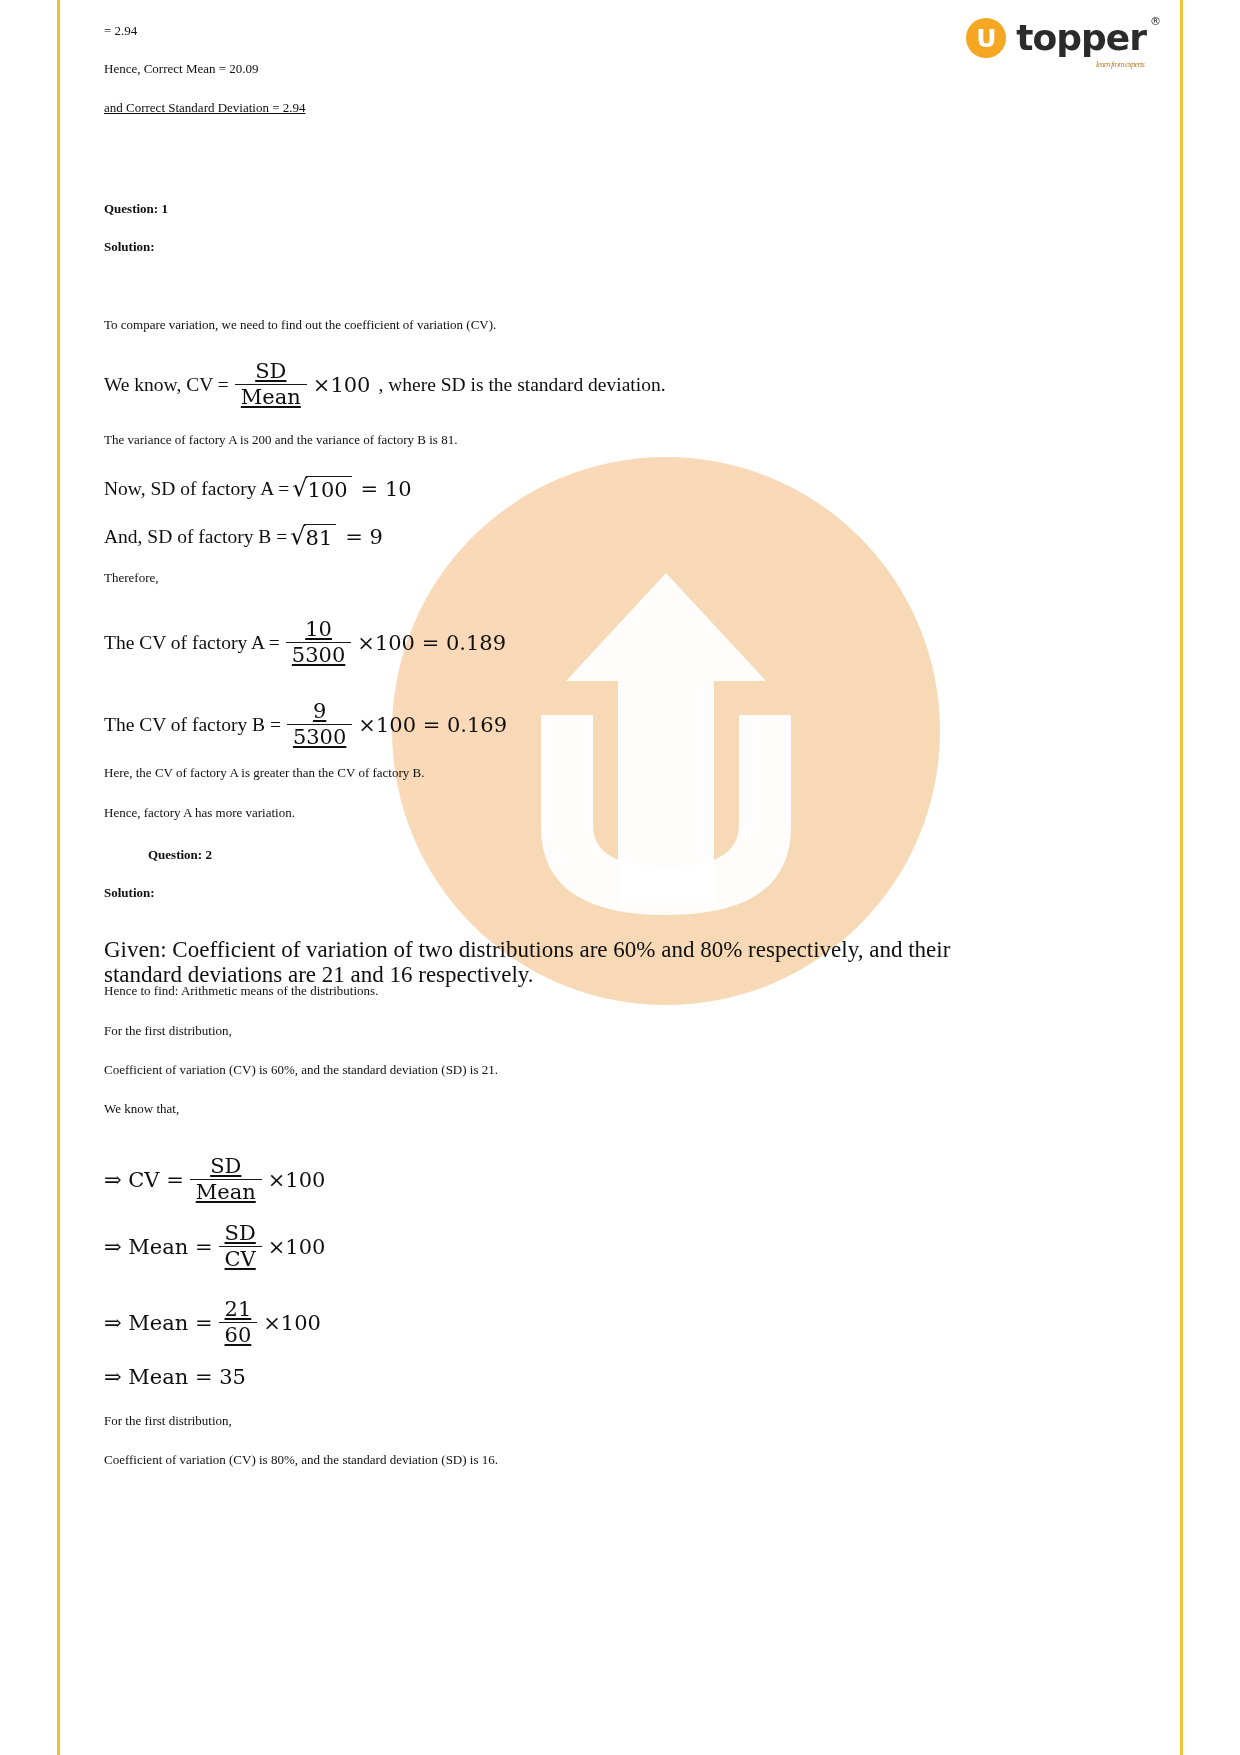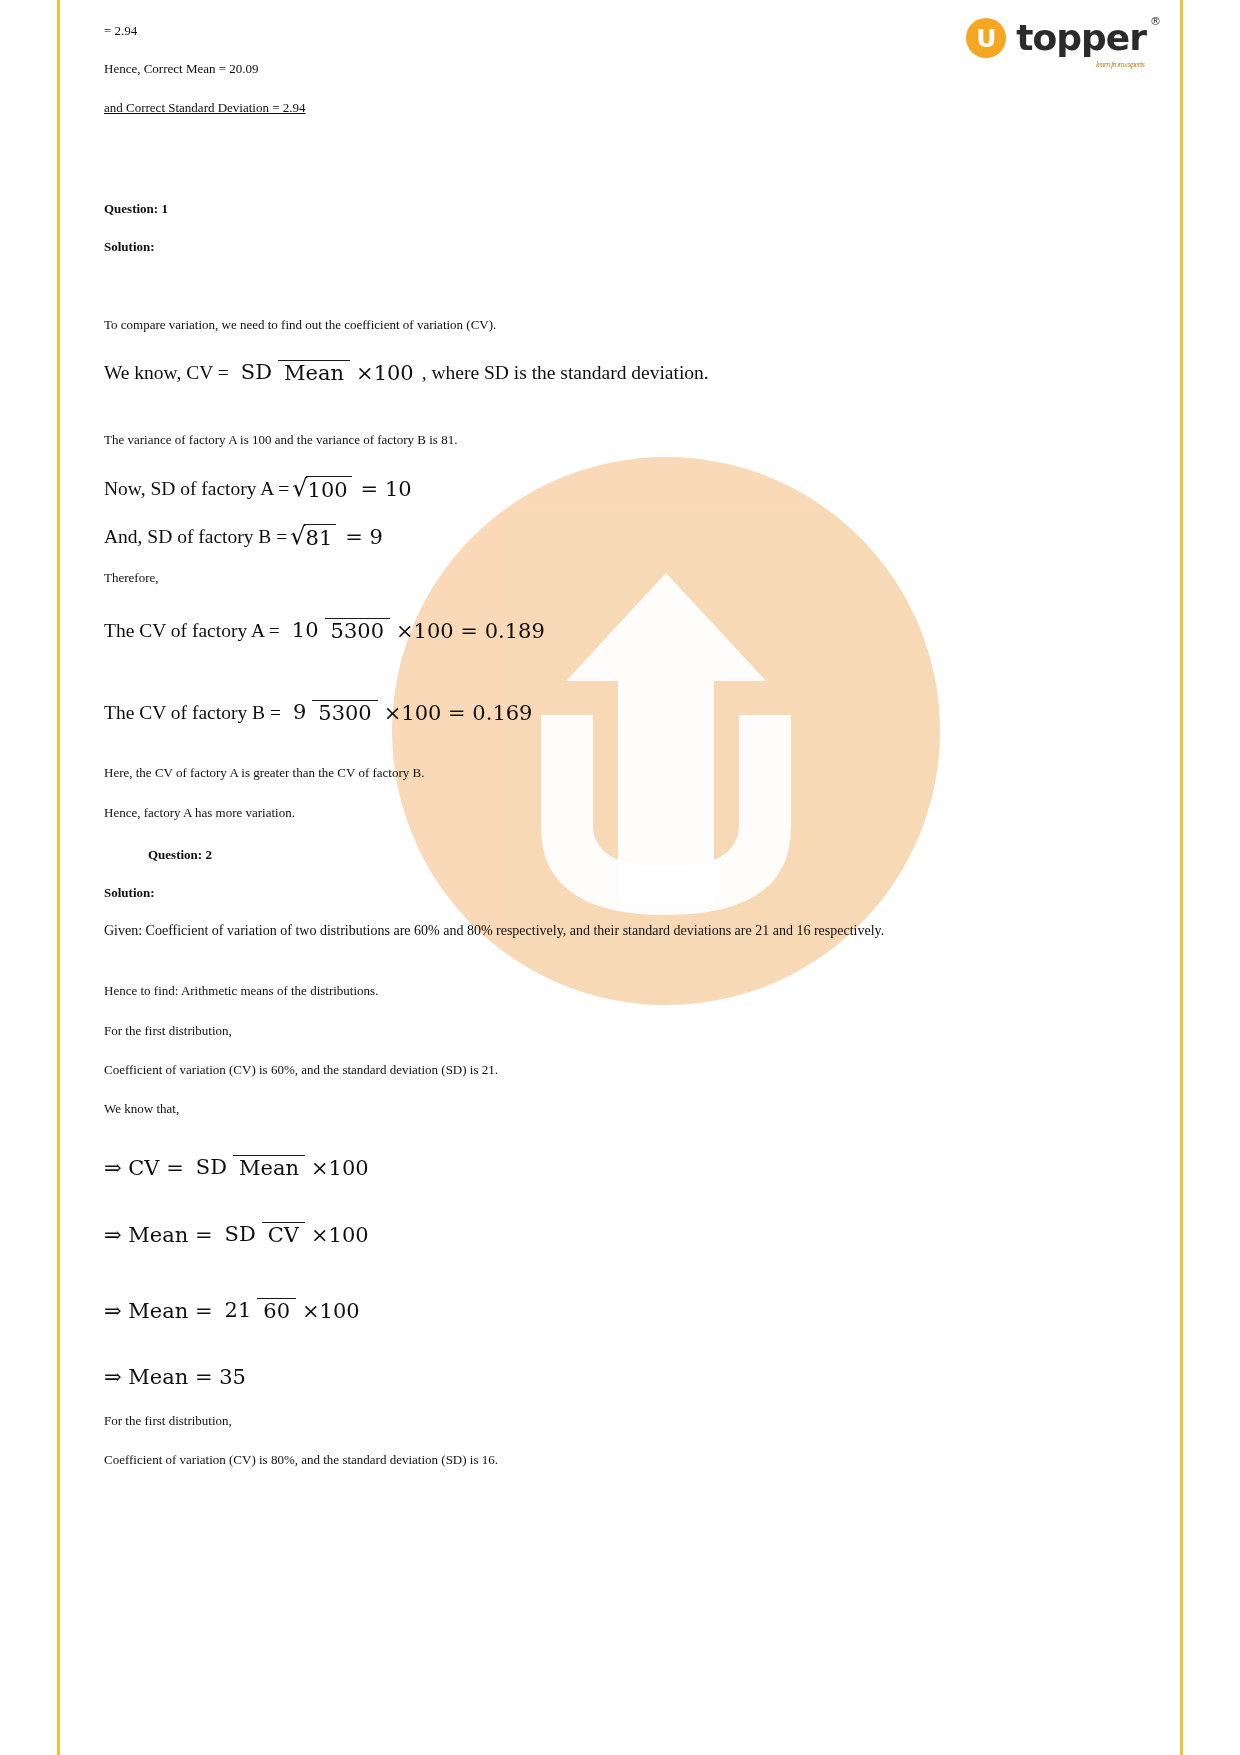--- a/index.html
+++ b/index.html
@@ -154,48 +154,51 @@
     position: absolute;
     z-index: 3;
     font-family: "DejaVu Serif", serif;
     font-size: 21px;
     white-space: nowrap;
     display: flex;
     align-items: center;
   }
   .frac {
     display: inline-flex;
+    flex-direction: column;
     align-items: center;
     vertical-align: middle;
     margin: 0 6px;
     line-height: 1.1;
+    text-decoration: underline;
   }
   .frac .num { padding: 0 6px 1px 6px; }
   .frac .den { padding: 1px 6px 0 6px; border-top: 1.4px solid #1a1a1a; }
   .sqrt {
     display: inline-flex;
     align-items: stretch;
     margin: 0 3px;
   }
   .sqrt .radical {
     font-size: 24px;
     line-height: 1;
     margin-right: -2px;
   }
   .sqrt .radicand {
     border-top: 1.4px solid #1a1a1a;
     padding: 1px 4px 0 2px;
   }
   .wrap2 {
     position: absolute;
     z-index: 3;
-    font-size: 14px;
+    font-size: 23px;
     line-height: 25px;
     width: 880px;
     white-space: normal;
+    margin-top: 19px;
   }
 </style>
 </head>
 <body>
 
 <div class="page">
 
   <div class="rule-left"></div>
   <div class="rule-right"></div>
 
@@ -231,21 +234,21 @@
     <div class="math" style="left:0; top:360px;">
       <span style="font-family:'Liberation Serif',serif; font-size:19.5px;">We know, CV =</span>
       <span class="frac">
         <span class="num">SD</span>
         <span class="den">Mean</span>
       </span>
       <span>×100</span>
       <span style="font-family:'Liberation Serif',serif; font-size:19.5px; margin-left:8px;">, where SD is the standard deviation.</span>
     </div>
 
-    <div class="line" style="left:0; top:427px;">The variance of factory A is 100 and the variance of factory B is 81.</div>
+    <div class="line" style="left:0; top:427px;">The variance of factory A is 200 and the variance of factory B is 81.</div>
 
     <div class="math" style="left:0; top:476px;">
       <span style="font-family:'Liberation Serif',serif; font-size:19.5px;">Now, SD of factory A =</span>
       <span class="sqrt">
         <span class="radical">√</span>
         <span class="radicand">100</span>
       </span>
       <span style="margin-left:6px;">= 10</span>
     </div>
 

